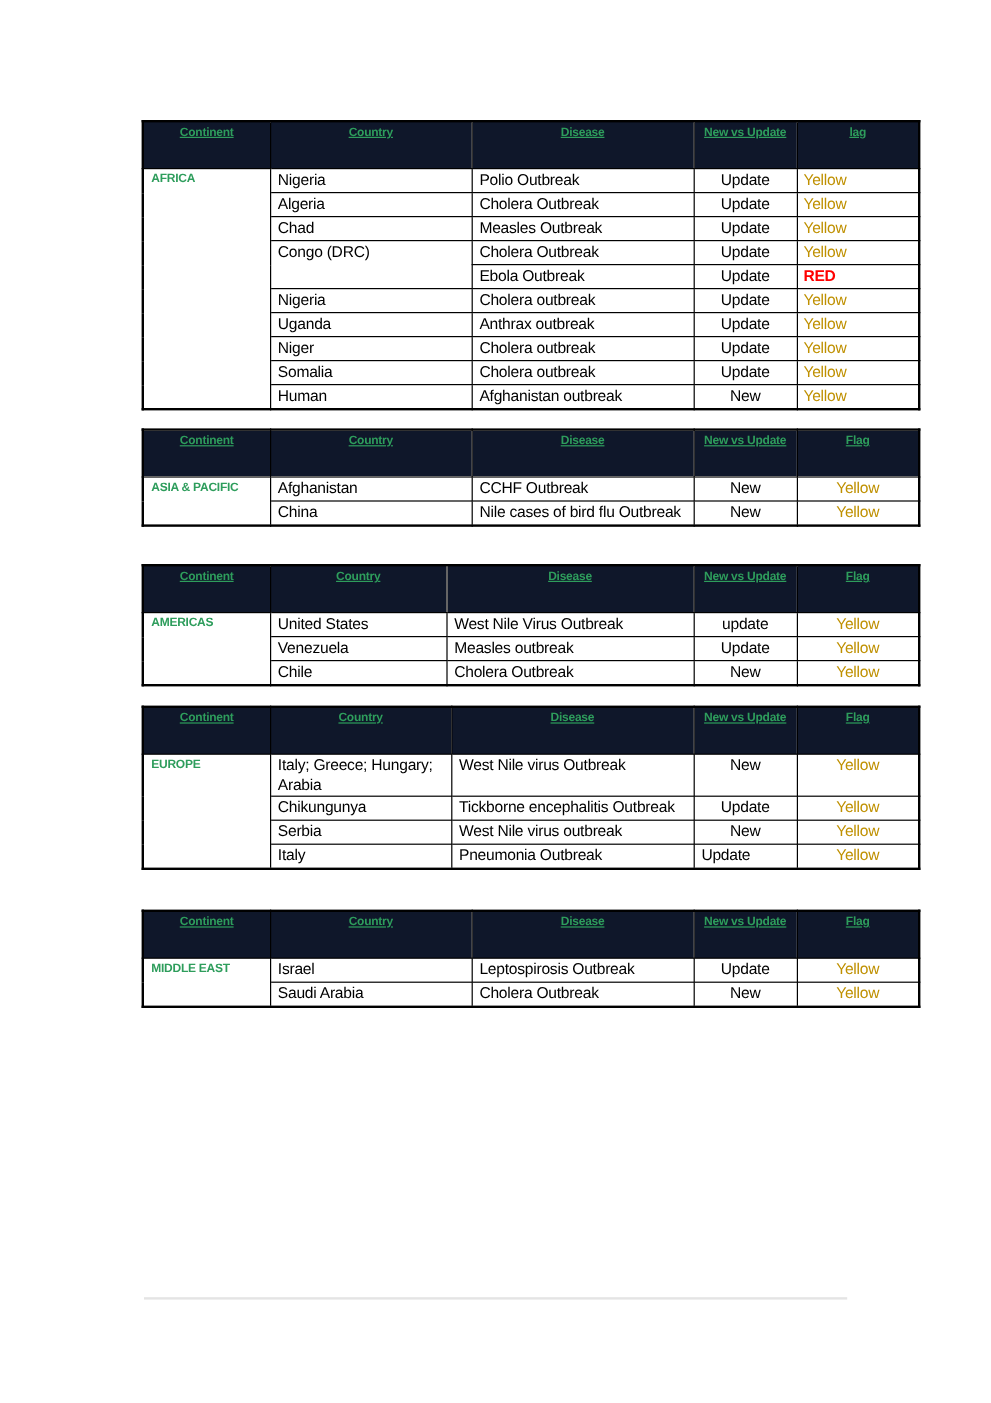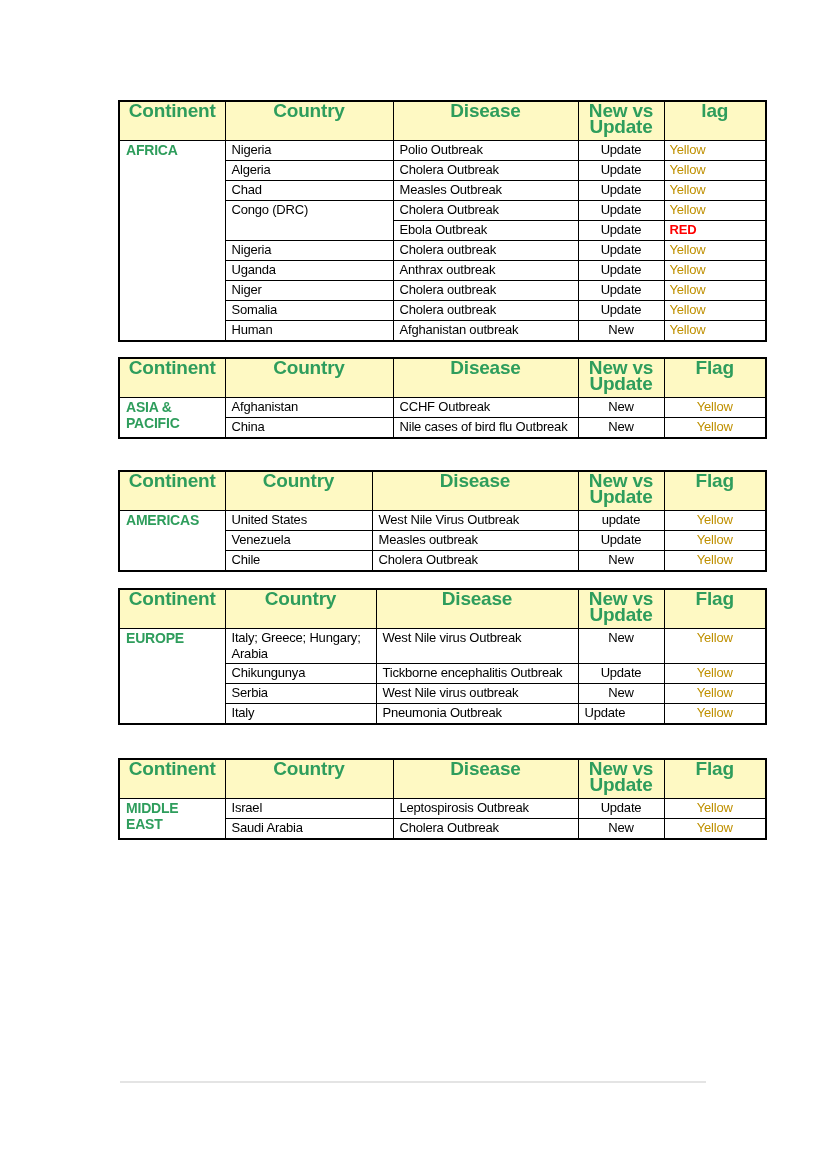--- a/index.html
+++ b/index.html
@@ -17,26 +17,26 @@
   }
   .rt th, .rt td {
     border:1px solid #000;
     padding:1px 6px;
     font-size:13px; line-height:16px;
     vertical-align:top; overflow:hidden;
     letter-spacing:-0.2px;
     word-wrap:break-word;
   }
   .rt th {
-    background:#fef9c3; color:#2E9D5C;
+    background:#0f172a; color:#2E9D5C;
     font-weight:bold; text-align:center;
-    font-size:19px; height:36px;
+    font-size:10px; height:36px;text-decoration:underline;
   }
   .rt td { height:17px; color:#000; }
-  td.cont { color:#2E9D5C; font-weight:bold; font-size:14px; }
+  td.cont { color:#2E9D5C; font-weight:bold; font-size:10px; }
   td.status { text-align:center; }
   td.status-left { text-align:left; }
   td.flag { text-align:center; color:#BF9000;margin-top:48px; }
   table.flag-left td.flag { text-align:left; padding-left:5px; }
   td.flag-red { color:#FF0000; font-weight:bold; }
 
   #t0 { top:100px; }
   #t1 { top:357px; }
   #t2 { top:470px; }
   #t3 { top:588px; }

